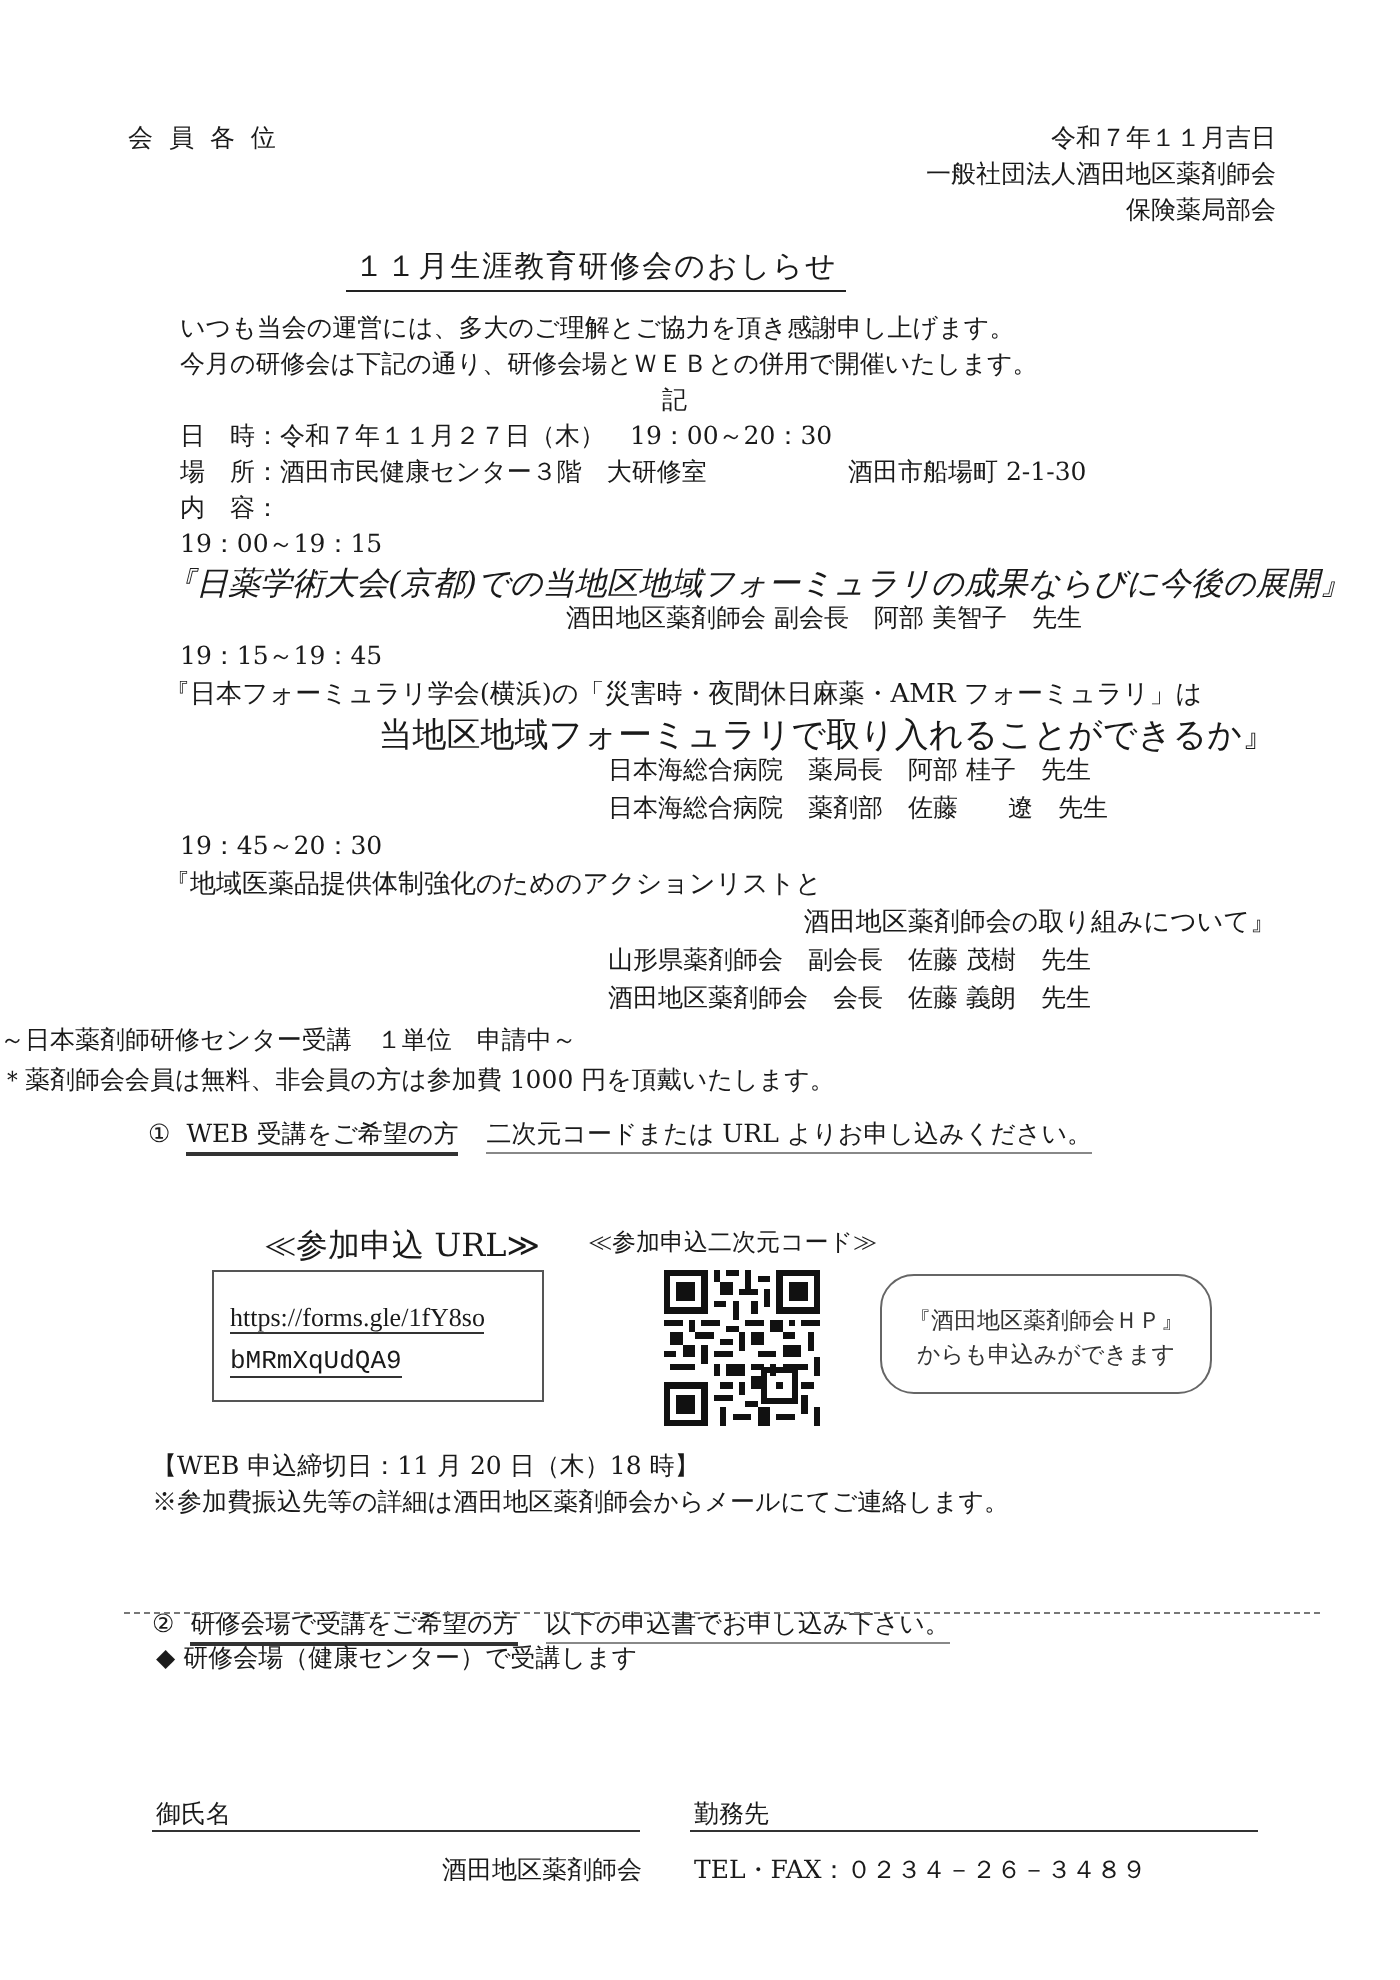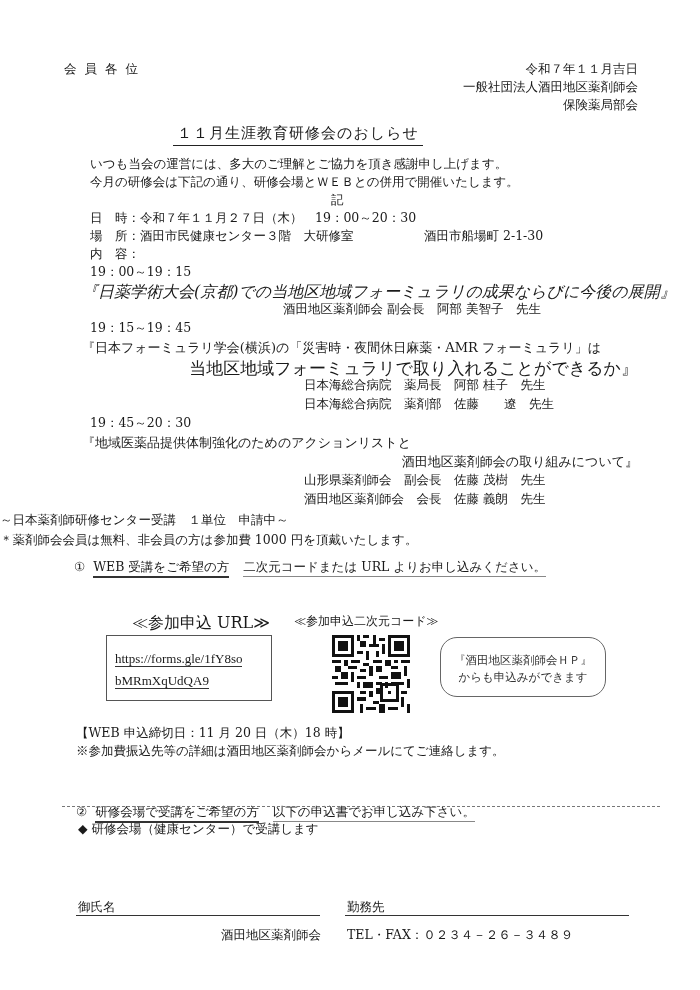--- a/index.html
+++ b/index.html
@@ -82,21 +82,21 @@
 <div class="abs" style="left:74px; top:561px;">
   <span>①</span>
   <span class="ul-dark" style="margin-left:4px;">WEB 受講をご希望の方</span>
   <span class="ul-light" style="margin-left:10px;">二次元コードまたは URL よりお申し込みください。</span>
 </div>
 <div class="abs" style="left:132px; top:615px; font-size:16px;">≪参加申込 URL≫</div>
 <div class="abs" style="left:294px; top:615px; font-size:12px;">≪参加申込二次元コード≫</div>
 
 <div class="url-box">
   <div class="u" style="top:16px;">https://forms.gle/1fY8so</div>
-  <div class="u" style="top:38px;">bMRmXqUdQA9</div>
+  <div class="u" style="top:38px;font-family:Liberation Mono, monospace;">bMRmXqUdQA9</div>
 </div>
 
 <svg class="qr" viewBox="0 0 25 25" shape-rendering="crispEdges">
   <rect width="25" height="25" fill="#fff"></rect>
   <g fill="#111">
     <path d="M0 0h7v7H0zM1 1v5h5V1zM2 2h3v3H2z" fill-rule="evenodd"></path>
     <path d="M18 0h7v7h-7zM19 1v5h5V1zM20 2h3v3h-3z" fill-rule="evenodd"></path>
     <path d="M0 18h7v7H0zM1 19v5h5v-5zM2 20h3v3H2z" fill-rule="evenodd"></path>
     <rect x="8" y="0" width="1" height="2"></rect>
       <rect x="10" y="0" width="2" height="1"></rect>

